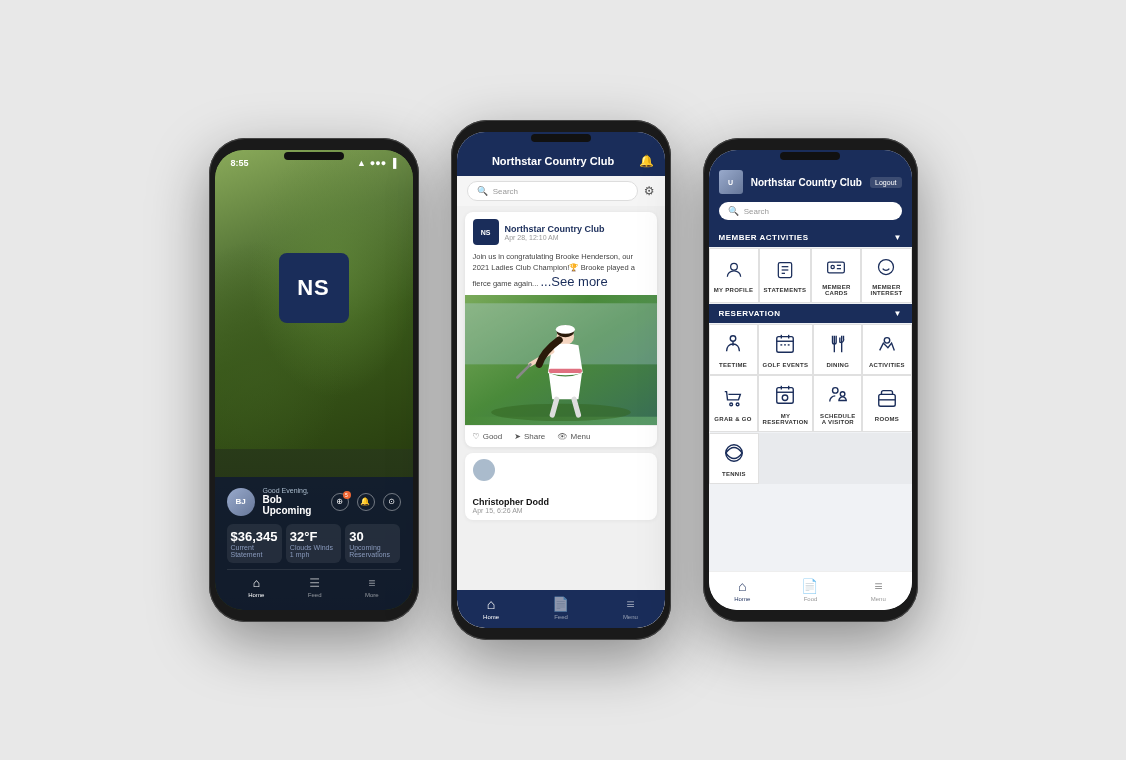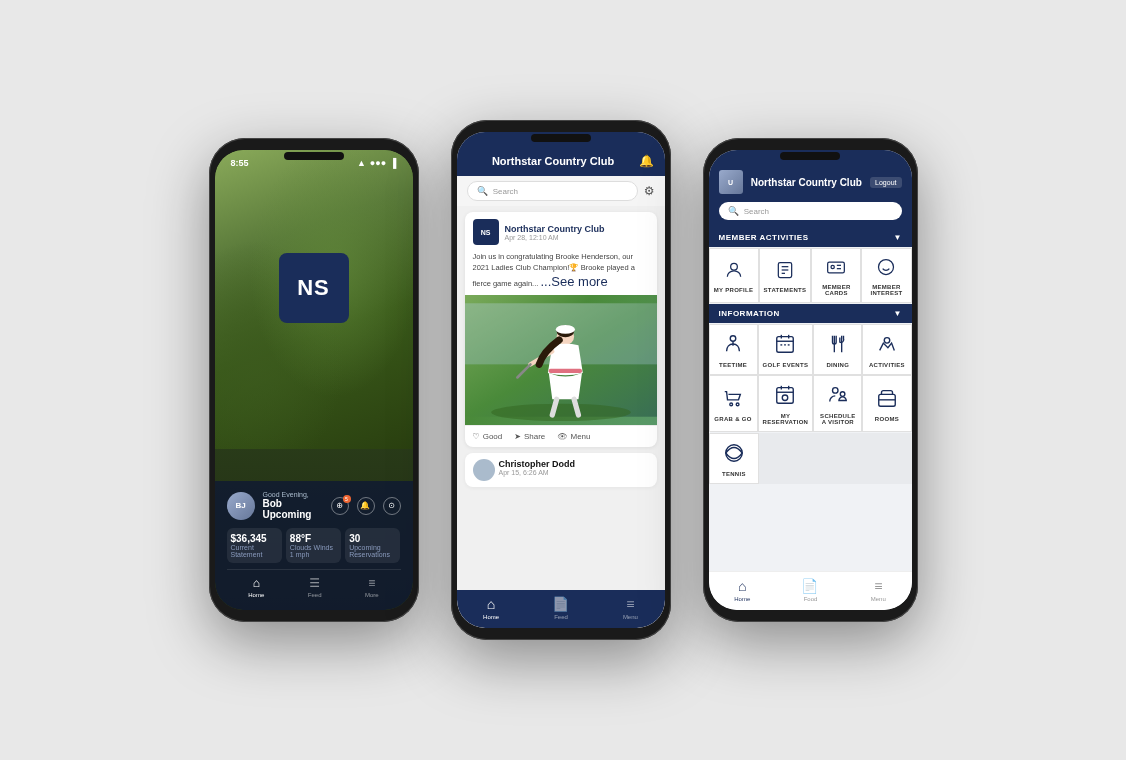--- a/index.html
+++ b/index.html
@@ -174,21 +174,21 @@
       display: flex;
       gap: 4px;
     }
     .phone1-stat {
       flex: 1;
       background: rgba(255,255,255,0.08);
       border-radius: 6px;
       padding: 5px 4px;
     }
     .phone1-stat-value {
-      font-size: 10px;
+      font-size: 13px;
       color: #fff;
       font-weight: 700;
       display: block;
     }
     .phone1-stat-label {
       font-size: 7px;
       color: #8899bb;
       display: block;
     }
     .phone1-nav {
@@ -341,22 +341,23 @@
       font-size: 8px;
       color: #555;
     }
     .phone2-comment {
       background: #fff;
       margin: 2px 8px;
       padding: 6px 8px;
       border-radius: 8px;
       display: flex;
       align-items: flex-start;
-      gap: 4px;
+      gap: 16px;
       box-shadow: 0 1px 4px rgba(0,0,0,0.05);
+      flex-direction: column;
     }
     .comment-avatar {
       width: 22px; height: 22px;
       border-radius: 50%;
       background: #aabbcc;
       flex-shrink: 0;
     }
     .comment-name {
       font-size: 9px;
       font-weight: 600;
@@ -559,21 +560,21 @@
             <div class="icon-circle">⊙</div>
           </div>
         </div>
 
         <div class="phone1-stats">
           <div class="phone1-stat">
             <span class="phone1-stat-value">$36,345</span>
             <span class="phone1-stat-label">Current Statement</span>
           </div>
           <div class="phone1-stat">
-            <span class="phone1-stat-value">88°F</span>
+            <span class="phone1-stat-value">32°F</span>
             <span class="phone1-stat-label">Clouds Winds 1 mph</span>
           </div>
           <div class="phone1-stat">
             <span class="phone1-stat-value">30</span>
             <span class="phone1-stat-label">Upcoming Reservations</span>
           </div>
         </div>
 
         <div class="phone1-nav">
           <div class="phone1-nav-item active">
@@ -765,21 +766,21 @@
                 <path d="M8 14s1.5 2 4 2 4-2 4-2"></path>
                 <line x1="9" y1="9" x2="9.01" y2="9"></line>
                 <line x1="15" y1="9" x2="15.01" y2="9"></line>
               </svg>
           </span>
           <span class="menu-label">MEMBER INTEREST</span>
         </div>
       </div>
 
       <div class="section-header">
-        <span class="section-header-text">INFORMATION</span>
+        <span class="section-header-text">RESERVATION</span>
         <span class="section-chevron">▼</span>
       </div>
       <div class="menu-grid">
         <div class="menu-item">
           <span class="menu-icon">
             <svg width="22" height="22" viewBox="0 0 24 24" fill="none" stroke="#1a2d5a" stroke-width="1.5">
                 <circle cx="12" cy="6" r="3"></circle>
                 <path d="M5 20c0-5 3-8 7-8s7 3 7 8"></path>
                 <line x1="12" y1="9" x2="12" y2="14"></line>
               </svg>

